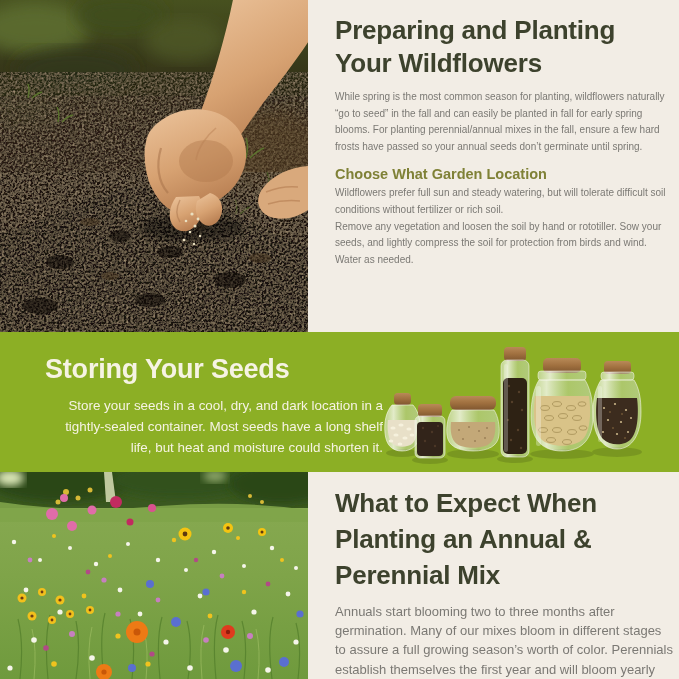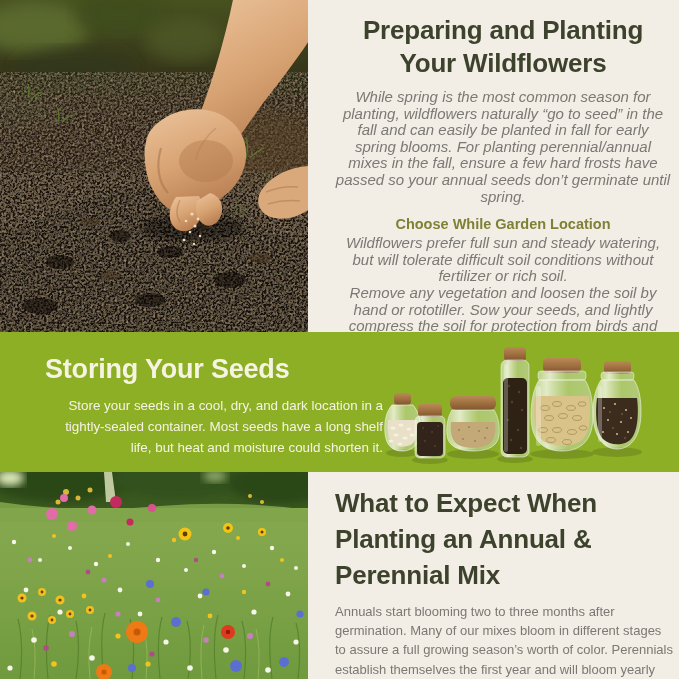--- a/index.html
+++ b/index.html
@@ -9,32 +9,32 @@
     font-family:"Liberation Sans",sans-serif;
     -webkit-font-smoothing:antialiased;
   }
   .photo{position:absolute;overflow:hidden;}
   #photo-soil{left:0;top:0;width:308px;height:332px;}
   #photo-meadow{left:0;top:472px;width:308px;height:207px;}
   .photo svg{display:block;}
 
   #panel-top{
     position:absolute;left:308px;top:0;width:371px;height:332px;
-    box-sizing:border-box;padding:14px 8px 0 27px;text-align:center;
+    box-sizing:border-box;padding:14px 8px 0 27px;
   }
   .big-title{
     font-size:26px;line-height:33px;font-weight:700;letter-spacing:-0.2px;
     color:var(--dark,#3d422d);margin:0 0 9px 0;
   }
   .sec-h{
     font-size:14.5px;font-weight:700;color:var(--olive,#7f8136);
     margin:10px 0 2px 0;line-height:18px;
   }
   .sec-b{
-    font-size:15px;line-height:16.6px;color:var(--gray,#7b7974);margin:0;font-style:italic;
+    font-size:10px;line-height:16.6px;color:var(--gray,#7b7974);margin:0;
   }
 
   #band{
     position:absolute;left:0;top:332px;width:679px;height:140px;
     background:var(--green,#8caf25);
   }
   .band-inner{position:absolute;left:45px;top:22px;width:338px;}
   .band-title{
     font-size:27px;font-weight:700;color:var(--paper,#f6f3e3);
     margin:0 0 11px 0;line-height:30px;letter-spacing:-0.2px;
@@ -159,21 +159,21 @@
   </div>
 
   <div id="panel-top">
     <h1 class="big-title">Preparing and Planting Your Wildflowers</h1>
 
     <div>
       <p class="sec-b">While spring is the most common season for planting, wildflowers naturally “go to seed” in the fall and can easily be planted in fall for early spring blooms. For planting perennial/annual mixes in the fall, ensure a few hard frosts have passed so your annual seeds don’t germinate until spring.</p>
     </div>
 
     <div>
-      <div class="sec-h">Choose While Garden Location</div>
+      <div class="sec-h">Choose What Garden Location</div>
       <p class="sec-b">Wildflowers prefer full sun and steady watering, but will tolerate difficult soil conditions without fertilizer or rich soil.</p>
     </div>
 
     <div>
       <p class="sec-b">Remove any vegetation and loosen the soil by hand or rototiller. Sow your seeds, and lightly compress the soil for protection from birds and wind. Water as needed.</p>
     </div>
   </div>
 
   <div id="band">
     <div class="band-inner">

